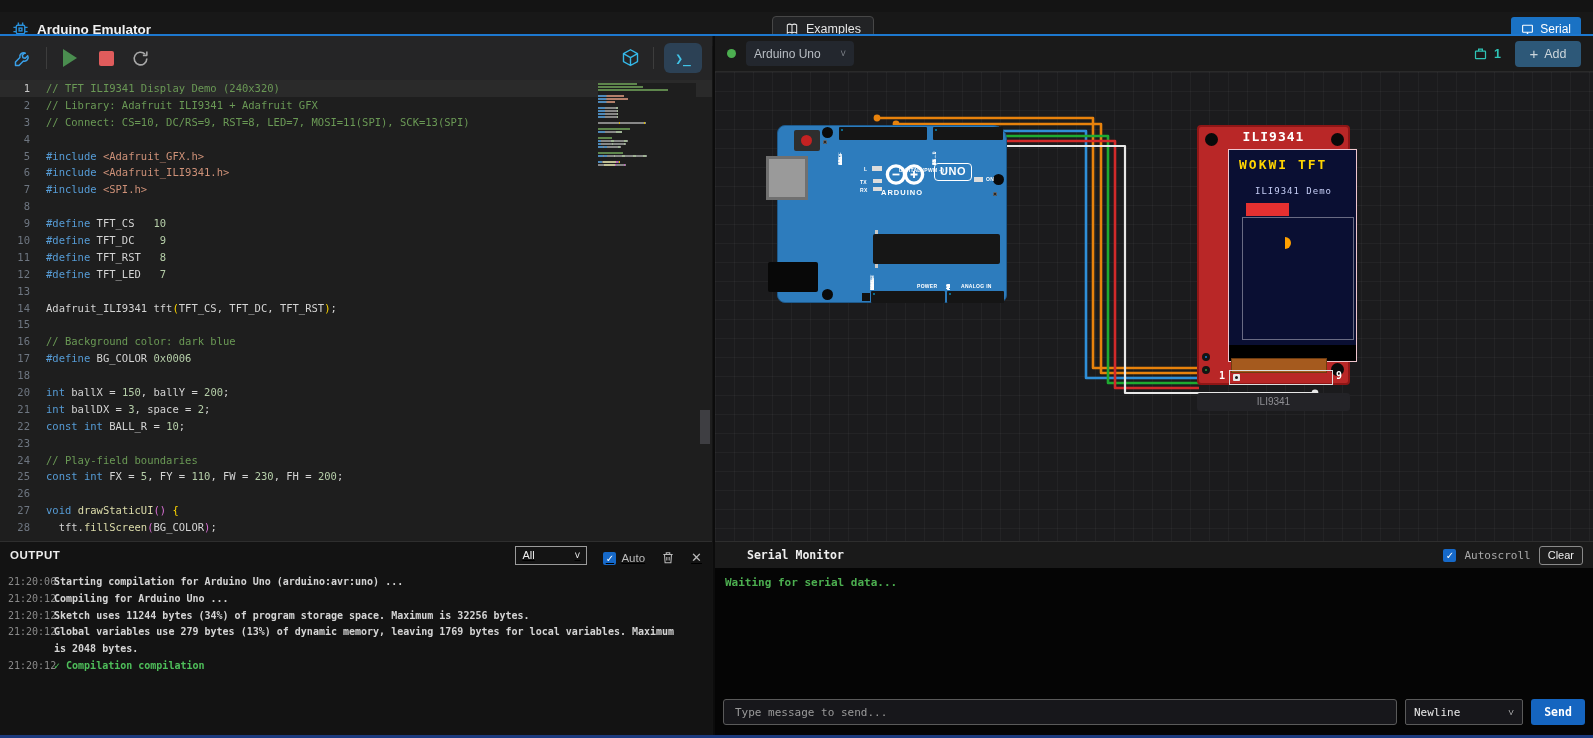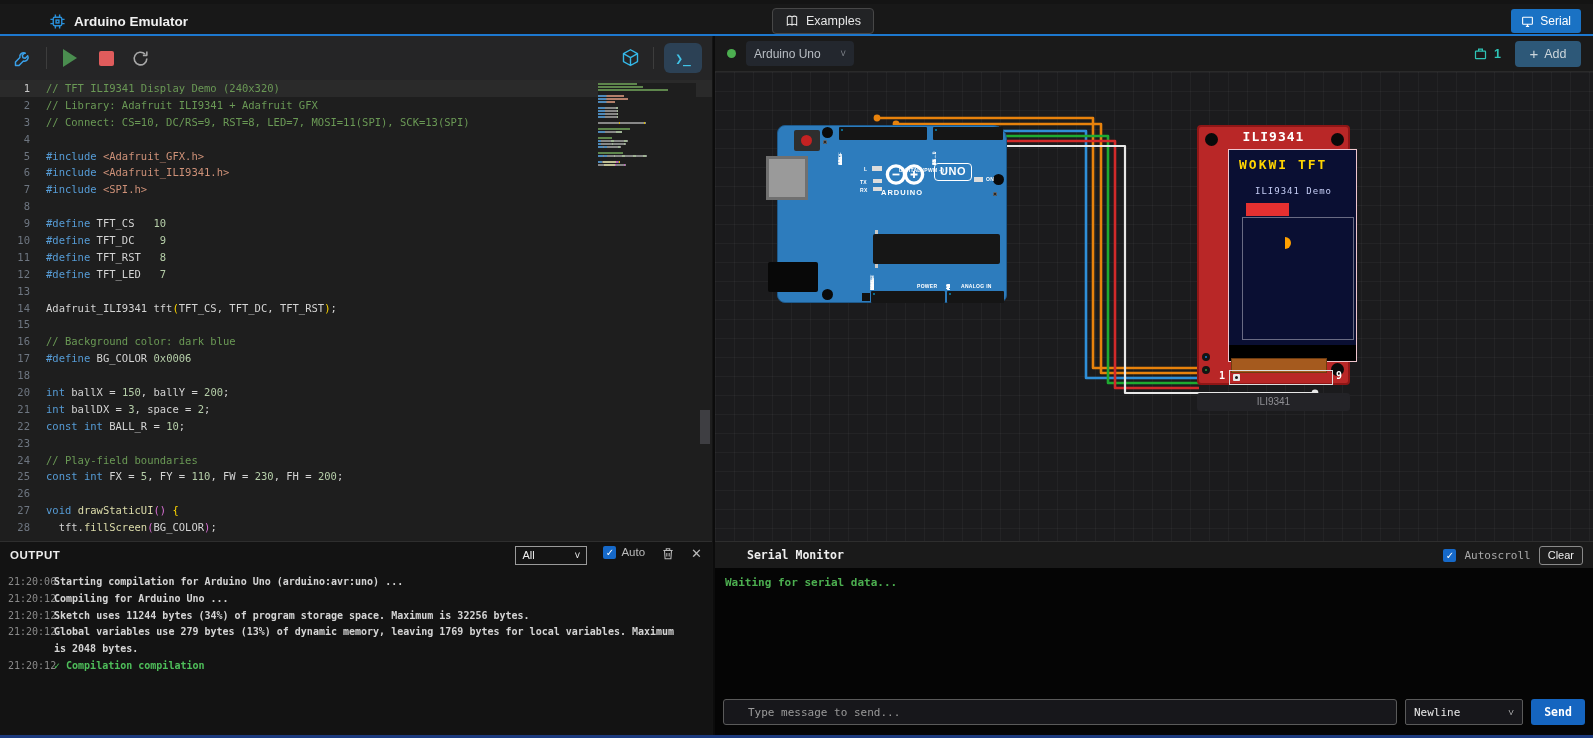--- a/index.html
+++ b/index.html
@@ -1,21 +1,21 @@
 <!DOCTYPE html>
 <html><head>
 <meta charset="utf-8">
 <style>
   * { margin:0; padding:0; box-sizing:border-box; }
   html,body { width:1593px; height:738px; overflow:hidden; background:#141414;
               font-family:"Liberation Sans", sans-serif; }
 
   
-  #titlebar { position:absolute; left:0; top:4px; width:1593px; height:34px; background:#181818;
-              display:flex; align-items:center;padding-left:37px; }
+  #titlebar { position:absolute; left:0; top:12px; width:1593px; height:34px; background:#181818;
+              display:flex; align-items:center; }
   #accent-line { position:absolute; left:0; top:34px; width:1593px; height:2px; background:#1d78cf; }
   .brand { display:flex; align-items:center; gap:8px; padding-left:12px; }
   .brand-title { color:#f0f0f0; font-size:13.5px; font-weight:bold; }
   .btn-examples { position:absolute; left:772px; top:4px; height:26px; padding:0 12px;
     background:#222325; border:1px solid #474747; border-radius:4px; color:#e6e6e6;
     font-size:12.5px; display:flex; align-items:center; gap:7px; cursor:pointer; }
   .btn-serial { position:absolute; right:12px; top:5px; height:24px; padding:0 10px;
     background:#1a72c4; border:none; border-radius:3px; color:#fff; font-size:12px;
     display:flex; align-items:center; gap:6px; cursor:pointer; }
 
@@ -57,21 +57,21 @@
   .mm-row { display:flex; height:2px; margin-bottom:1px; }
   .mm-row span { height:2px; display:block; opacity:.85; }
   #ed-scrollbar { position:absolute; top:0; right:0; width:14px; bottom:0; }
   #ed-thumb { position:absolute; top:330px; left:2px; width:10px; height:34px; background:#3e3e42; }
 
   
   #output-panel { position:absolute; left:0; right:0; bottom:0; height:194px; background:#131313;
                   border-top:1px solid #2e2e2e; }
   .out-header { height:26px; display:flex; align-items:center; padding:0 10px; gap:10px; }
   .out-title { color:#eee; font-size:11.5px; font-weight:bold; letter-spacing:.5px; }
-  .out-controls { margin-left:auto; display:flex; align-items:flex-start; gap:16px; }
+  .out-controls { margin-left:auto; display:flex; align-items:flex-end; gap:16px;text-decoration:underline; }
   .fake-select { display:flex; align-items:center; justify-content:space-between; width:72px;
     height:19px; border:1px solid #9a9a9a; background:#141414; color:#eee; font-size:11px;
     padding:0 6px; cursor:pointer; }
   .cbx { width:13px; height:13px; background:#1669c9; border-radius:2px; color:#fff; font-size:10px;
          line-height:13px; text-align:center; cursor:pointer; }
   .ctl-label { color:#bbb; font-size:11.5px; }
   .icon-btn { background:none; border:none; color:#bbb; cursor:pointer; font-size:13px;
               display:flex; align-items:center; }
   #output-log { padding:6px 34px 0 8px; font-family:"DejaVu Sans Mono",monospace; font-size:10px; }
   .log-row { display:flex; line-height:16.8px; }
@@ -171,21 +171,21 @@
   .ser-right { margin-left:auto; display:flex; align-items:center; gap:8px; }
   .mono-label { color:#aaa; font-family:"DejaVu Sans Mono",monospace; font-size:11px; }
   .btn-clear { height:19px; padding:0 8px; background:#1d1d1d; border:1px solid #8a8a8a;
     border-radius:3px; color:#eee; font-size:11px; cursor:pointer; }
   .ser-content { flex:1; padding:8px 10px; color:#4caf50;
     font-family:"DejaVu Sans Mono",monospace; font-weight:bold; font-size:11px; }
   .ser-input-row { flex:none; height:38px; display:flex; align-items:center; gap:8px;
     padding:0 8px 8px 8px; }
   .ser-input { flex:1; height:26px; background:#17171b; border:1px solid #5a5a5a;
     border-radius:3px; color:#ccc; font-family:"DejaVu Sans Mono",monospace; font-size:11px;
-    padding:0 24px; outline:none; }
+    padding:0 11px; outline:none; }
   .ser-input::placeholder { color:#9a9a9a; }
   .newline-select { width:118px; height:26px; background:#17171b; border:1px solid #5a5a5a;
     border-radius:2px; color:#e8e8e8; font-family:"DejaVu Sans Mono",monospace; font-size:11px;
     display:flex; align-items:center; justify-content:space-between; padding:0 8px;
     cursor:pointer; }
   .btn-send { width:54px; height:26px; background:#1565c0; border:none; border-radius:3px;
     color:#fff; font-family:"DejaVu Sans Mono",monospace; font-weight:bold; font-size:11.5px;
     cursor:pointer; }
   svg { display:block; }
 </style>

